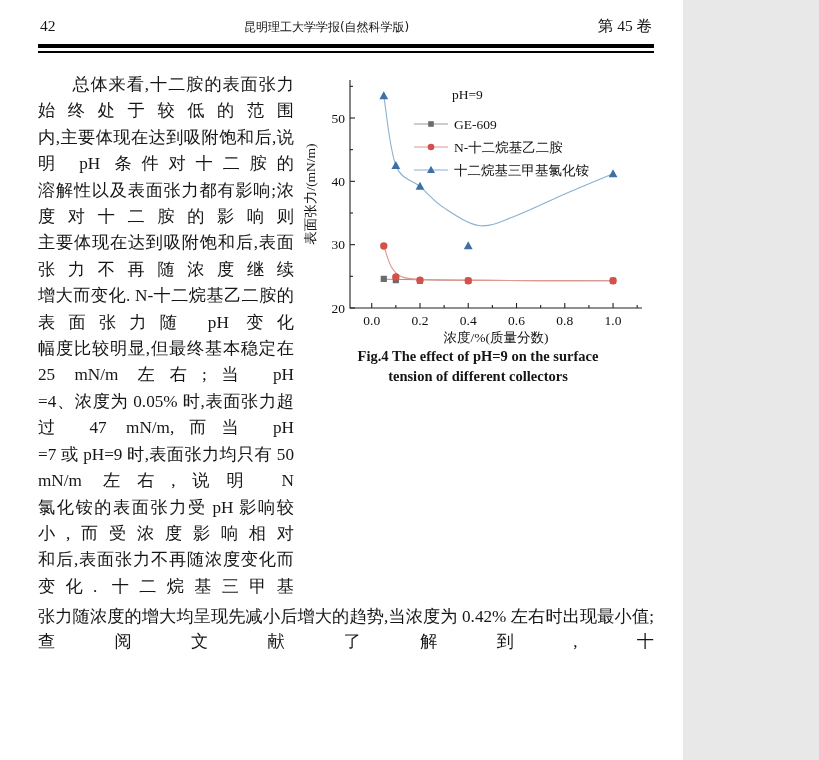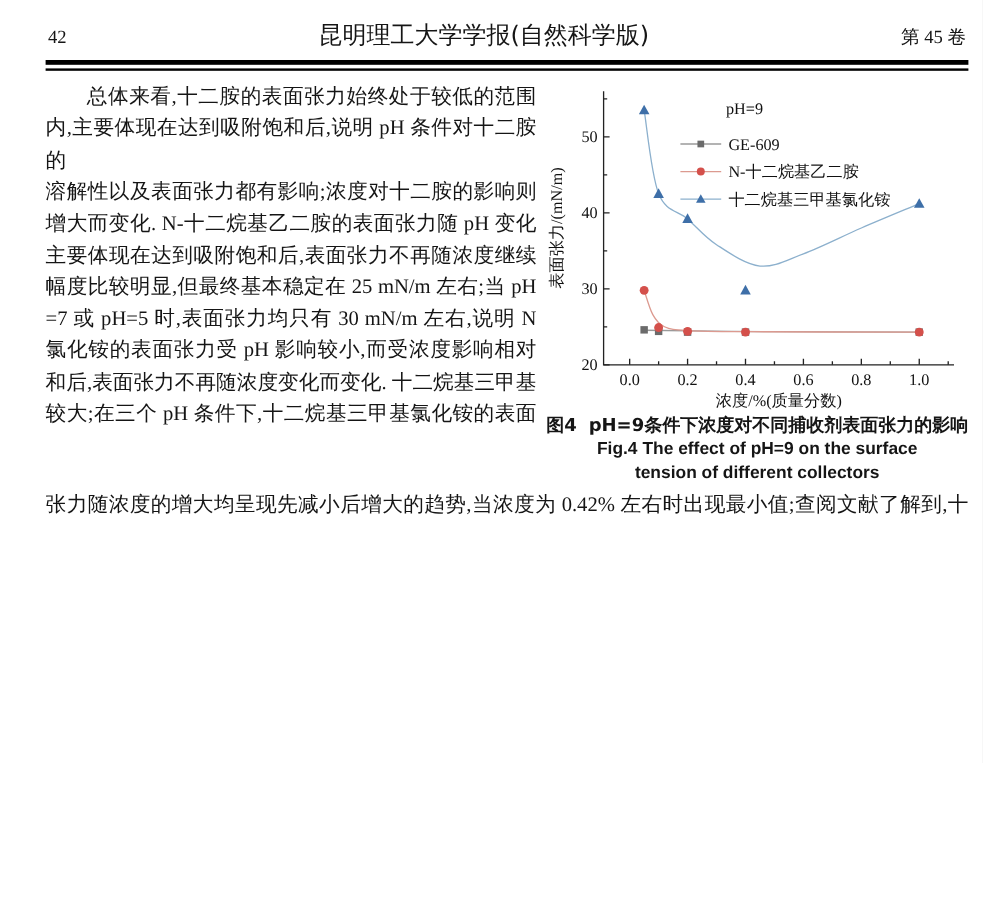--- a/index.html
+++ b/index.html
@@ -1,58 +1,58 @@
 <!DOCTYPE html>
 <html><head>
 <meta charset="utf-8">
 <style>
   html,body{margin:0;padding:0;background:#e8e8e8;}
-  .page{width:819px;height:760px;background:#ffffff;box-sizing:border-box;
-        padding:14px 12px 0 38px;position:relative;overflow:hidden;
+  .page{width:683px;height:760px;background:#ffffff;box-sizing:border-box;
+        padding:14px 29px 0 38px;position:relative;overflow:hidden;
         font-family:"Liberation Serif","DejaVu Serif",serif;color:#151515;}
   .header{display:flex;justify-content:space-between;align-items:baseline;
           font-size:15.5px;padding:2px 2px 7px 2px;}
-  .header .jtitle{font-family:"DejaVu Sans","Liberation Sans",sans-serif;font-size:20px;}
+  .header .jtitle{font-family:"DejaVu Sans","Liberation Sans",sans-serif;font-size:12px;}
   .rule{border-top:4px solid #000;border-bottom:2px solid #000;height:3px;}
-  .top{display:flex;margin-top:9px;}
+  .top{display:flex;margin-top:19px;}
   .leftcol{width:420px;font-size:17.2px;line-height:26.4px;}
   .rightcol{flex:1;padding-left:8px;text-align:center;}
   .line{text-align:justify;text-align-last:justify;text-justify:inter-character;}
   .bodycol{margin-top:4px;font-size:17.2px;line-height:25.2px;}
   svg{display:block;margin:0 auto;}
   svg text{font-family:"Liberation Serif","DejaVu Serif",serif;fill:#111;}
   .cap-zh{font-weight:bold;font-size:15px;margin-top:3px;
         font-family:"DejaVu Sans","Liberation Sans",sans-serif;}
   .cap-zh .capsp{margin-left:10px;}
   .cap-en{font-weight:bold;font-size:14.5px;line-height:20px;
-        font-family:Liberation Sans, sans-serif;}
+        font-family:Liberation Serif, serif;}
 </style>
 </head>
 <body>
 
 <div class="page">
   <div class="header">
     <span>42</span>
     <span class="jtitle">昆明理工大学学报(自然科学版)</span>
     <span>第 45 卷</span>
   </div>
   <div class="rule"></div>
 
   <div class="top">
     <div class="leftcol">
         <div class="line" style="text-indent: 2em;">总体来看,十二胺的表面张力始终处于较低的范围</div>
         <div class="line">内,主要体现在达到吸附饱和后,说明 pH 条件对十二胺的</div>
         <div class="line">溶解性以及表面张力都有影响;浓度对十二胺的影响则</div>
+        <div class="line">主要体现在达到吸附饱和后,表面张力不再随浓度继续</div>
         <div class="line">增大而变化. N-十二烷基乙二胺的表面张力随 pH 变化</div>
-        <div class="line">主要体现在达到吸附饱和后,表面张力不再随浓度继续</div>
         <div class="line">幅度比较明显,但最终基本稳定在 25 mN/m 左右;当 pH</div>
-        <div class="line">=7 或 pH=5 时,表面张力均只有 30 mN/m 左右,说明 N</div>
+        <div class="line">=4、浓度为 0.05% 时,表面张力超过 47 mN/m,而当 pH</div>
+        <div class="line">=7 或 pH=9 时,表面张力均只有 50 mN/m 左右,说明 N</div>
         <div class="line">氯化铵的表面张力受 pH 影响较小,而受浓度影响相对</div>
         <div class="line">和后,表面张力不再随浓度变化而变化. 十二烷基三甲基</div>
-        <div class="line">较大;在三个 pH 条件下,十二烷基三甲基氯化铵的表面</div>
       </div>
     <div class="rightcol">
       <svg id="chart" width="352" height="274" viewBox="0 0 352 274">
           <g stroke="#222" stroke-width="1.1">
             <path d="M 48 8 L 48 236 L 340 236" fill="none"></path>
             <line x1="48" x2="53" y1="236" y2="236"></line>
             <line x1="48" x2="53" y1="172.66666666666666" y2="172.66666666666666"></line>
             <line x1="48" x2="53" y1="109.33333333333333" y2="109.33333333333333"></line>
             <line x1="48" x2="53" y1="46" y2="46"></line>
             <line x1="48" x2="51" y1="204.33333333333334" y2="204.33333333333334"></line>
@@ -116,23 +116,20 @@
             <rect x="126.21" y="49.21" width="5.58" height="5.58" fill="#6b6b6b"></rect>
             <text x="152" y="56.7" font-size="13.5">GE-609</text>
             <line x1="112" x2="146" y1="75" y2="75" stroke="#dc9a90" stroke-width="1.1"></line>
             <circle cx="129" cy="75" r="3.33" fill="#d4504b"></circle>
             <text x="152" y="79.7" font-size="13.5">N-十二烷基乙二胺</text>
             <line x1="112" x2="146" y1="98" y2="98" stroke="#8cb0cd" stroke-width="1.1"></line>
             <path d="M 129 93.86 L 132.96 101.06 L 125.04 101.06 Z" fill="#3e6fa8"></path>
             <text x="152" y="102.7" font-size="13.5">十二烷基三甲基氯化铵</text>
           </g>
         </svg>
-      <div class="cap-zh">
-        <span>图4</span><span class="capsp">pH=9条件下浓度对不同捕收剂表面张力的影响</span>
-      </div>
       <div class="cap-en">Fig.4  The effect of pH=9 on the surface</div>
       <div class="cap-en">tension of different collectors</div>
     </div>
   </div>
 
   <div class="bodycol">
       <div class="line">张力随浓度的增大均呈现先减小后增大的趋势,当浓度为 0.42% 左右时出现最小值;查阅文献了解到,十</div>
     </div>
 </div>
 

